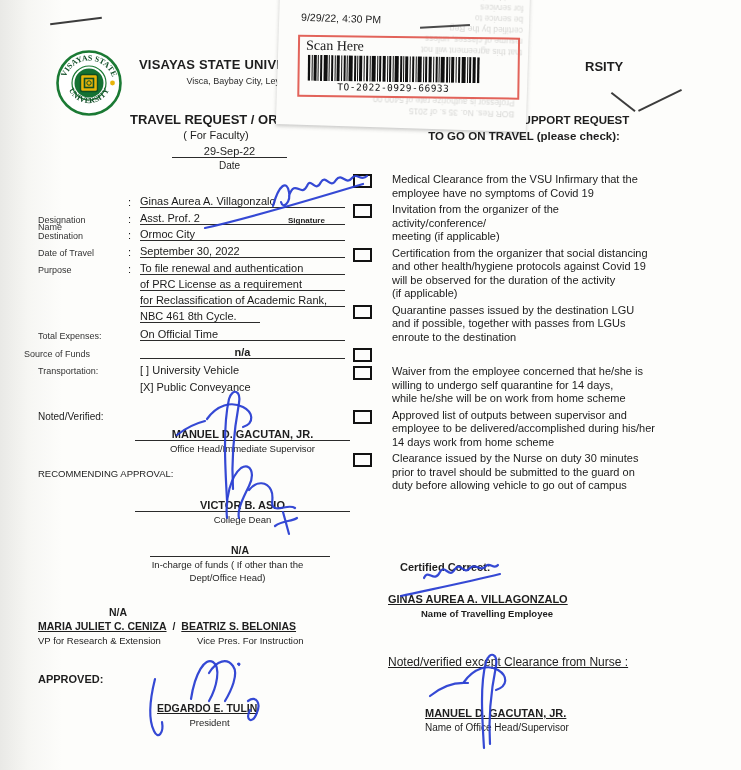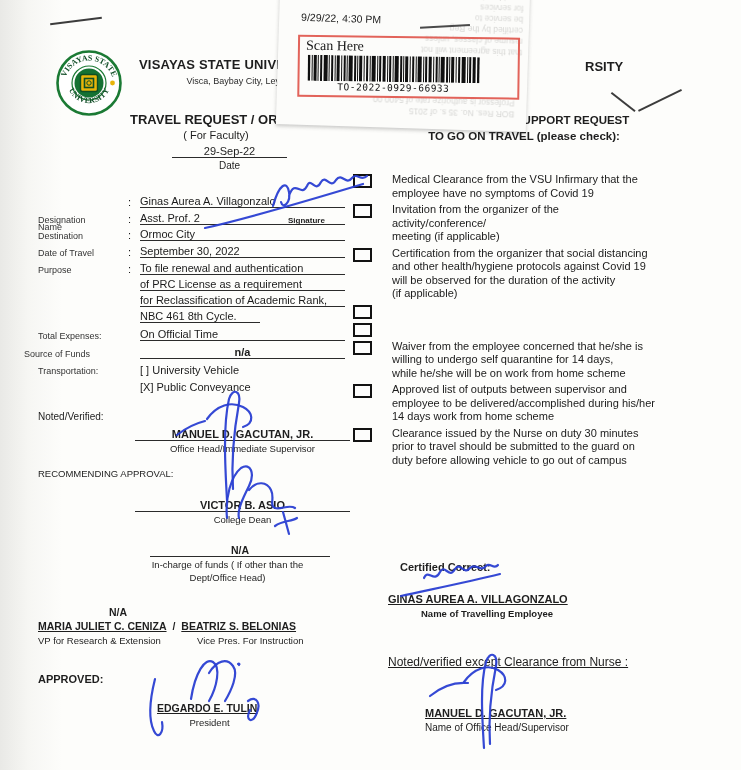--- a/index.html
+++ b/index.html
@@ -149,20 +149,23 @@
       </div>
       <div class="chk-row">
         <span class="chk-box"></span>
         <div class="chk-text">Certification from the organizer that social distancing
 and other health/hygiene protocols against Covid 19
 will be observed for the duration of the activity
 (if applicable)</div>
       </div>
       <div class="chk-row">
         <span class="chk-box"></span>
+        <div class="chk-text">Quarantine passes issued by the destination LGU
+and if possible, together with passes from LGUs
+enroute to the destination</div>
       </div>
       <div class="chk-row">
         <span class="chk-box"></span>
       </div>
       <div class="chk-row">
         <span class="chk-box"></span>
         <div class="chk-text">Waiver from the employee concerned that he/she is
 willing to undergo self quarantine for 14 days,
 while he/she will be on work from home scheme</div>
       </div>

